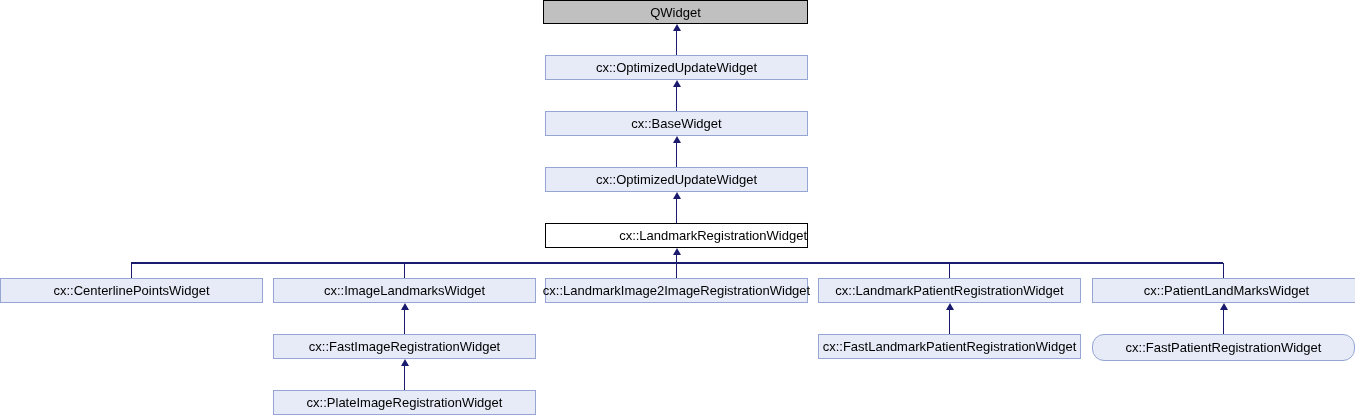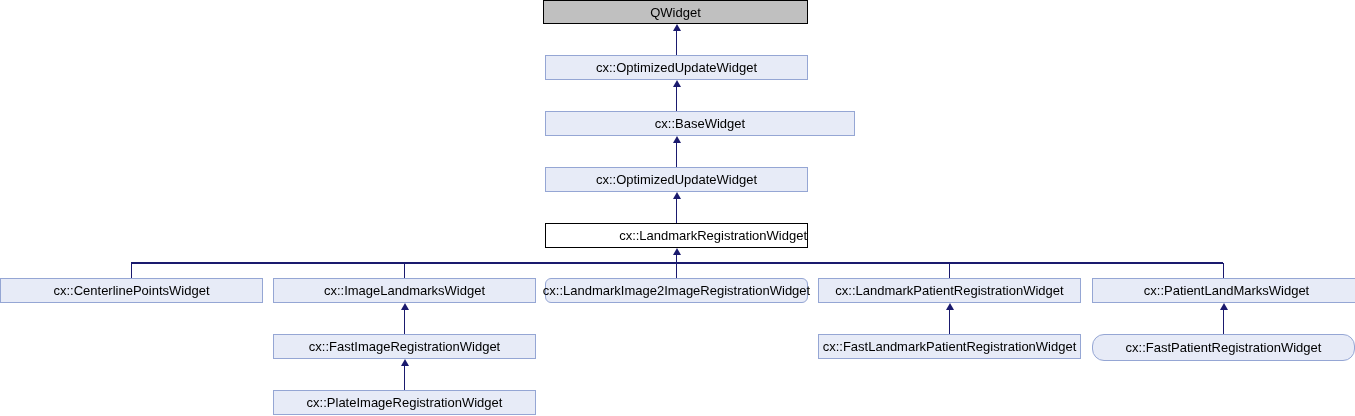--- a/index.html
+++ b/index.html
@@ -95,36 +95,36 @@
     <div class="arrowhead" style="left: 400.5px; top: 359px;"></div>
     <div class="edge-h" style="left: 131px; top: 262.2px; width: 1092px;"></div>
     <div class="edge-v" style="left: 675.7px; top: 255px; height: 8px;"></div>
     <div class="arrowhead" style="left: 672.5px; top: 248px;"></div>
     <div class="node root" title="QWidget" style="left: 543px; top: 0px; width: 265px; height: 24px;">
       <span class="node-label">QWidget</span>
     </div>
     <div class="node normal" title="cx::OptimizedUpdateWidget" style="left: 545px; top: 55px; width: 263px; height: 25px;">
       <span class="node-label">cx::OptimizedUpdateWidget</span>
     </div>
-    <div class="node normal" title="cx::BaseWidget" style="left: 545px; top: 111px; width: 310px; height: 25px;">
+    <div class="node normal" title="cx::BaseWidget" style="left: 545px; top: 111px; width: 263px; height: 25px;">
       <span class="node-label">cx::BaseWidget</span>
     </div>
     <div class="node normal" title="cx::RegistrationBaseWidget" style="left: 545px; top: 167px; width: 263px; height: 25px;">
       <span class="node-label">cx::OptimizedUpdateWidget</span>
     </div>
     <div class="node current" title="cx::LandmarkRegistrationWidget" style="left: 545px; top: 223px; width: 263px; height: 25px; justify-content: flex-end;">
       <span class="node-label">cx::LandmarkRegistrationWidget</span>
     </div>
     <div class="node normal" title="cx::CenterlinePointsWidget" style="left: 0px; top: 278px; width: 263px; height: 25px;">
       <span class="node-label">cx::CenterlinePointsWidget</span>
     </div>
     <div class="node normal" title="cx::ImageLandmarksWidget" style="left: 273px; top: 278px; width: 263px; height: 25px;">
       <span class="node-label">cx::ImageLandmarksWidget</span>
     </div>
-    <div class="node normal" title="cx::LandmarkImage2ImageRegistrationWidget" style="left: 545px; top: 278px; width: 263px; height: 25px; border-radius: 6px;">
+    <div class="node normal" title="cx::LandmarkImage2ImageRegistrationWidget" style="left: 545px; top: 278px; width: 263px; height: 25px;">
       <span class="node-label">cx::LandmarkImage2ImageRegistrationWidget</span>
     </div>
     <div class="node normal" title="cx::LandmarkPatientRegistrationWidget" style="left: 818px; top: 278px; width: 263px; height: 25px;">
       <span class="node-label">cx::LandmarkPatientRegistrationWidget</span>
     </div>
     <div class="node normal" title="cx::PatientLandMarksWidget" style="left: 1092px; top: 278px; width: 269px; height: 25px;">
       <span class="node-label">cx::PatientLandMarksWidget</span>
     </div>
     <div class="node normal" title="cx::FastImageRegistrationWidget" style="left: 273px; top: 334px; width: 263px; height: 25px;">
       <span class="node-label">cx::FastImageRegistrationWidget</span>

